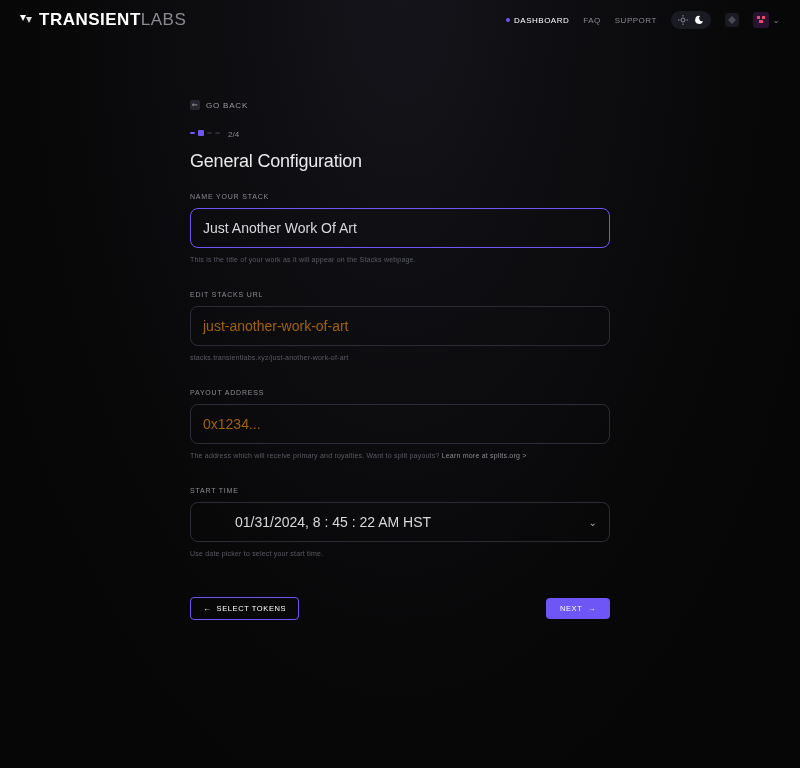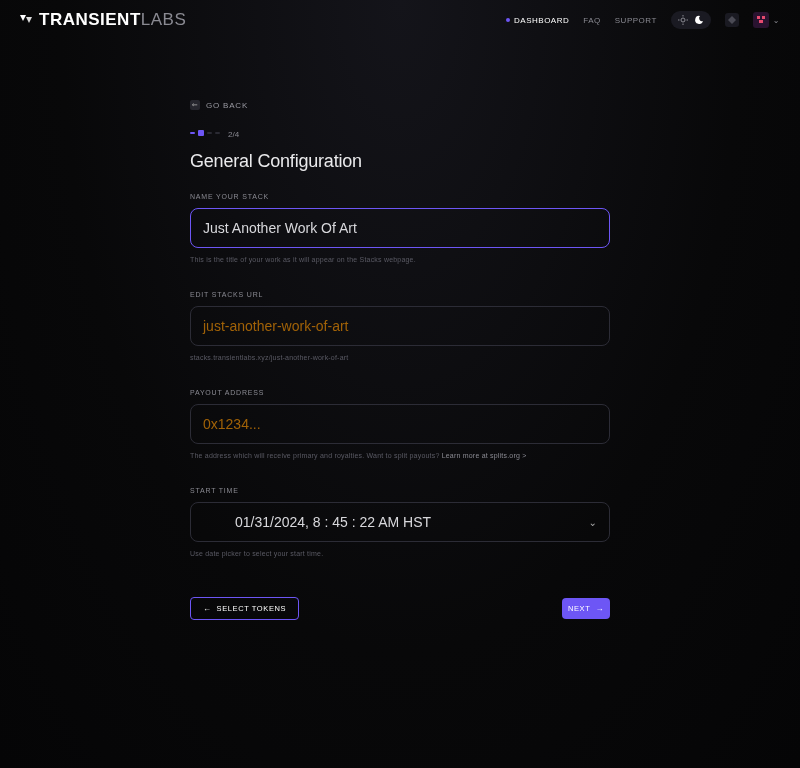--- a/index.html
+++ b/index.html
@@ -95,21 +95,21 @@
     display:flex; justify-content:space-between; align-items:center;
     margin-top: 40px;
   }
   .btn-secondary {
     border:1px solid #6d56f5; background:transparent; color:#fff;
     border-radius:4px; padding:6px 12px; font-size:7.5px; letter-spacing:0.6px;
     display:flex; align-items:center; gap:5px; cursor:pointer;
   }
   .btn-primary {
     background:#6d56f5; color:#fff; border:none; border-radius:4px;
-    padding:6px 6px; font-size:7.5px; letter-spacing:0.6px;
+    padding:6px 14px; font-size:7.5px; letter-spacing:0.6px;
     display:flex; align-items:center; gap:5px; cursor:pointer;
   }
   .arrow { font-size:8px; }
 </style>
 </head>
 <body>
 
 <div class="topbar">
   <div class="brand">
     <span class="brand-glyph">

